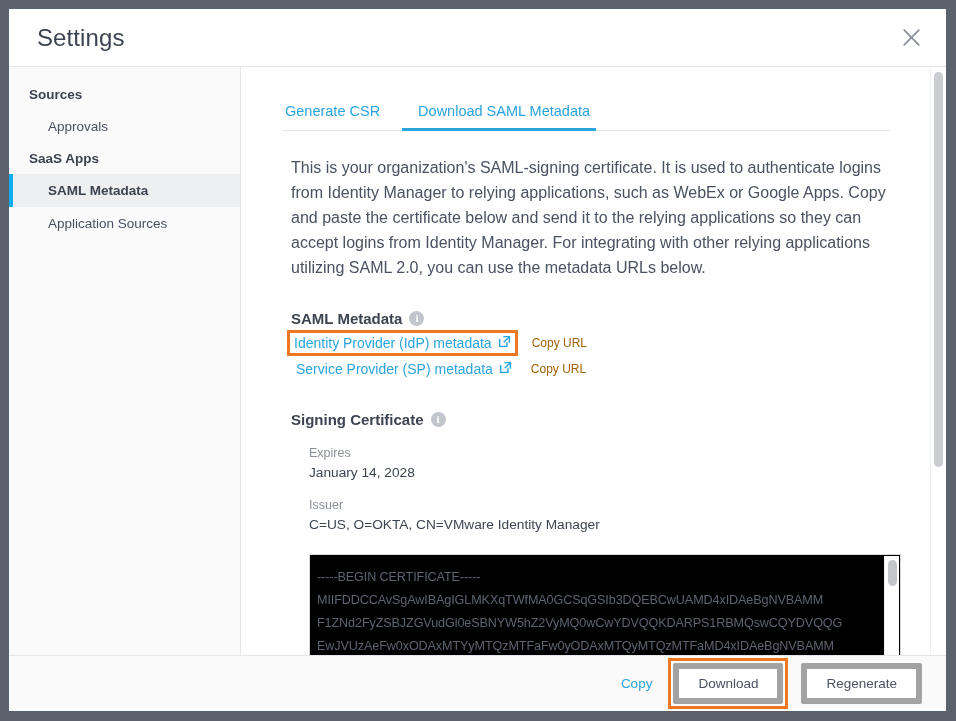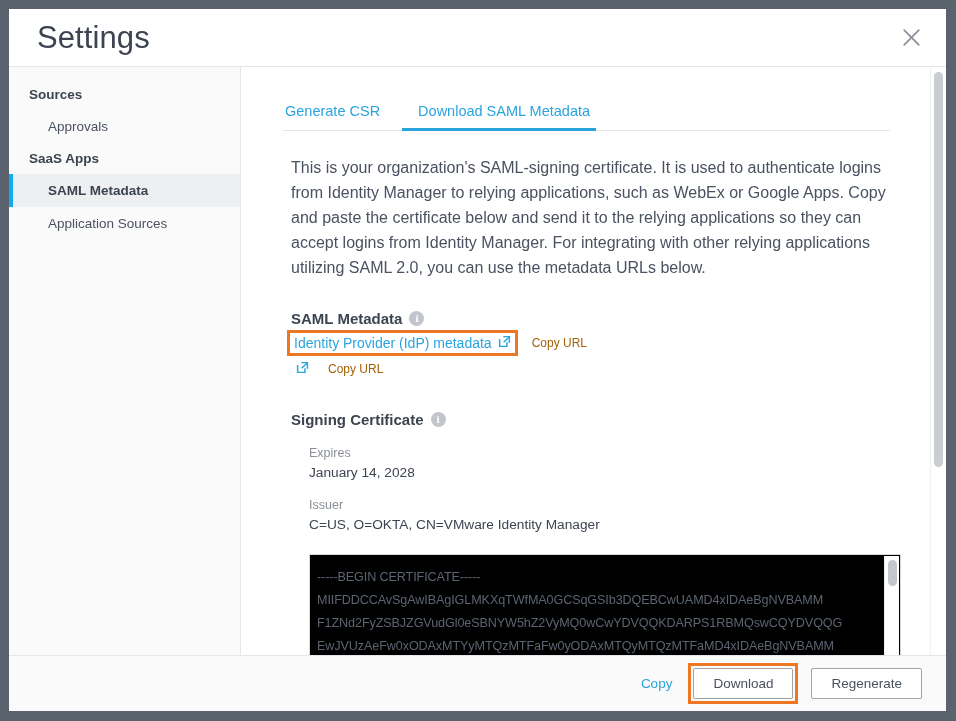--- a/index.html
+++ b/index.html
@@ -40,21 +40,21 @@
     height: 58px;
     flex: 0 0 58px;
     border-bottom: 1px solid #e4e6e9;
     display: flex;
     align-items: center;
     justify-content: space-between;
     padding: 0 18px 0 28px;
     box-sizing: border-box;
   }
   #dialog-title {
-    font-size: 31px;
+    font-size: 24px;
     color: #3d4451;
     letter-spacing: .1px;
   }
   #close-button {
     width: 34px; height: 34px;
     display: flex;
     align-items: center;
     justify-content: center;
     cursor: pointer;
     color: #8a8f98;
@@ -291,21 +291,21 @@
   #copy-link {
     font-size: 13.5px;
     color: #2aa4dd;
     cursor: pointer;
     margin-right: 16px;
   }
   .btn {
     font-size: 13.5px;
     color: #4a5160;
     background: #ffffff;
-    border: 1px solid #a3a3a3;
+    border: 6px solid #a3a3a3;
     border-radius: 2px;
     padding: 7px 19px;
     cursor: pointer;
     white-space: nowrap;
   }
   .btn-wrap { display: inline-block; }
   .btn-wrap.highlighted {
     border: 3px solid #ed7722;
     padding: 2px;
   }
@@ -363,20 +363,21 @@
                     <path d="M6.5 2 L14 2 L14 9.5" stroke="#2aa4dd" stroke-width="1.8" fill="none"></path>
                     <path d="M7 9 L13.6 2.4" stroke="#2aa4dd" stroke-width="1.8" fill="none"></path>
                   </svg>
                 </span>
               </span>
               <span class="copy-url">Copy URL</span>
             </div>
 
             <div class="meta-row">
               <span class="meta-link-wrap">
+                <span class="meta-link">Service Provider (SP) metadata</span>
                 <span class="ext-icon">
                   <svg width="13" height="13" viewBox="0 0 16 16" aria-hidden="true">
                     <path d="M2 5 L2 14 L11 14 L11 9" stroke="#2aa4dd" stroke-width="1.8" fill="none"></path>
                     <path d="M6.5 2 L14 2 L14 9.5" stroke="#2aa4dd" stroke-width="1.8" fill="none"></path>
                     <path d="M7 9 L13.6 2.4" stroke="#2aa4dd" stroke-width="1.8" fill="none"></path>
                   </svg>
                 </span>
               </span>
               <span class="copy-url">Copy URL</span>
             </div>

